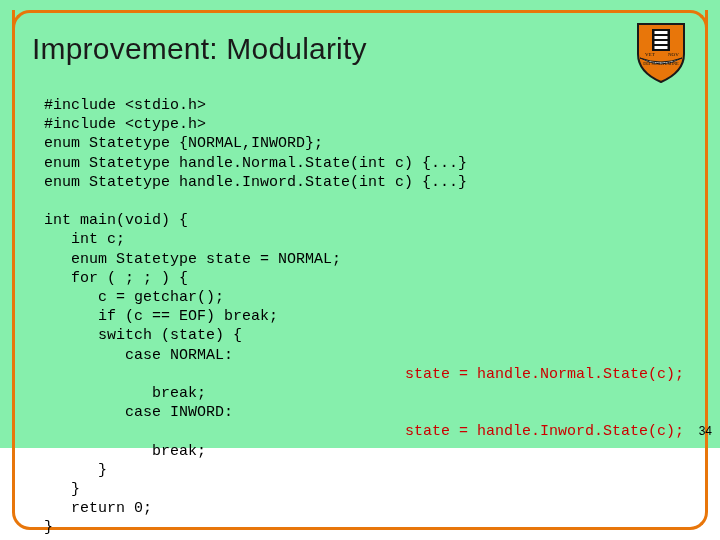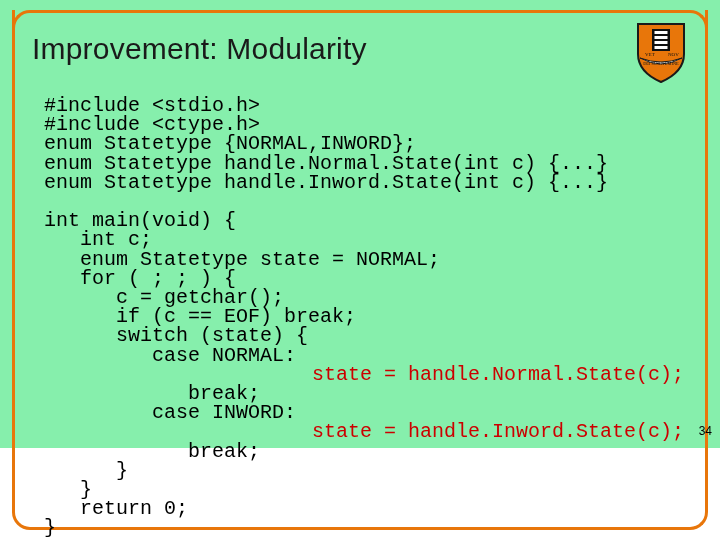--- a/index.html
+++ b/index.html
@@ -86,21 +86,21 @@
     width: 66px;
     height: 66px;
   }
 
   .code {
     position: absolute;
     left: 44px;
     top: 96px;
     width: 640px;
     font-family: "Liberation Mono", "DejaVu Sans Mono", monospace;
-    font-size: 20px;
+    font-size: 15px;
     line-height: 19.2px;
     color: #000000;
     white-space: pre;
   }
   .code .blk { color: #000000; }
   .code .red { color: #CC0000; text-align: right; }
   .spacer-line { height: 19.2px; }
 
   .pagenum {
     position: absolute;

